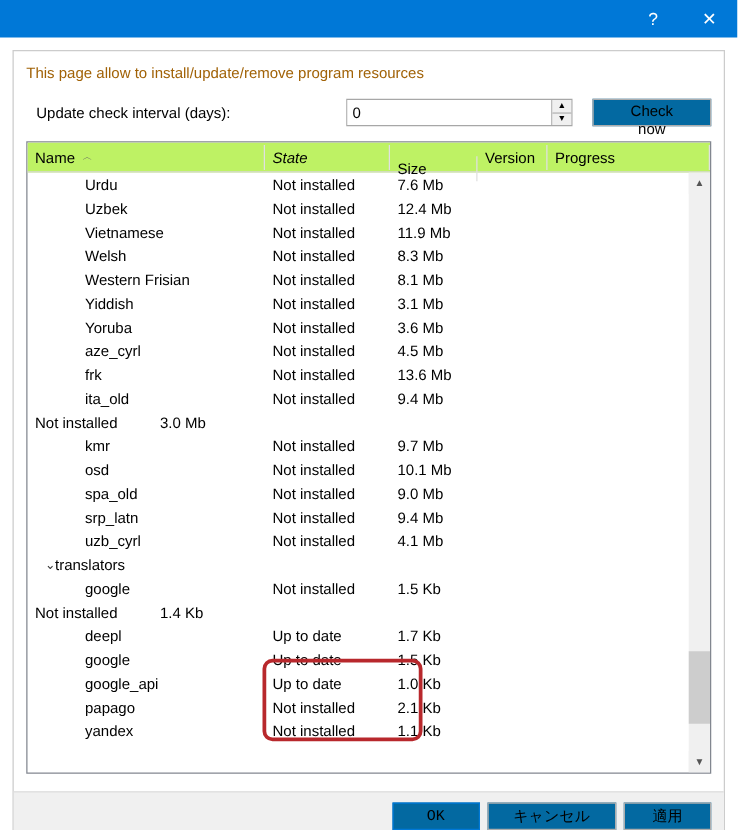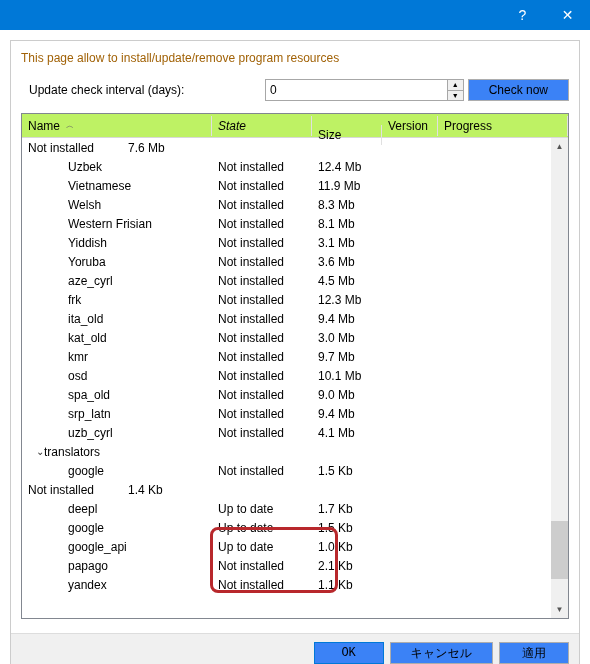--- a/index.html
+++ b/index.html
@@ -37,21 +37,21 @@
     background: #fff;
   }
   .description {
     padding: 10px 10px 6px 10px;
     color: #a16207;
   }
   .update-row {
     display: flex;
     align-items: center;
     padding: 8px 10px;
-    gap: 4px;
+    gap: 16px;
     justify-content: center;
   }
   .update-label { flex: 0 0 240px; padding-left: 8px;}
   .spin-wrap {
     display: flex;
     align-items: stretch;
     border: 1px solid #a7a7a7;
     height: 22px;
     flex: 1;
   }
@@ -73,21 +73,21 @@
     flex: 1;
     display: flex;
     align-items: center;
     justify-content: center;
     font-size: 7px;
     cursor: pointer;
     background: #f0f0f0;
   }
   .spinner:first-child { border-bottom: 1px solid #a7a7a7; }
   .btn {
-    background: #3b82f6;
+    background: #0369a1;
     border: 1px solid #adadad;
     padding: 2px 20px;
     height: 22px;
     font: inherit;
     cursor: pointer;
     min-width: 70px;
   }
   .table-wrap {
     margin: 4px 10px 0 10px;
     border: 1px solid #828790;
@@ -223,20 +223,23 @@
         <span class="sort-ind">︿</span>
       </div>
       <div class="th col-state">State</div>
       <div class="th col-size">Size</div>
       <div class="th col-version">Version</div>
       <div class="th col-progress">Progress</div>
     </div>
     <div class="table-body">
       <div id="rows-container">
           <div class="row">
+            <div class="cell name">
+              <span class="indent-leaf">Urdu</span>
+            </div>
             <div class="cell state">Not installed</div>
             <div class="cell size">7.6 Mb</div>
           </div>
           <div class="row">
             <div class="cell name">
               <span class="indent-leaf">Uzbek</span>
             </div>
             <div class="cell state">Not installed</div>
             <div class="cell size">12.4 Mb</div>
           </div>
@@ -280,33 +283,30 @@
               <span class="indent-leaf">aze_cyrl</span>
             </div>
             <div class="cell state">Not installed</div>
             <div class="cell size">4.5 Mb</div>
           </div>
           <div class="row">
             <div class="cell name">
               <span class="indent-leaf">frk</span>
             </div>
             <div class="cell state">Not installed</div>
-            <div class="cell size">12.3 Mb</div>
+            <div class="cell size">13.6 Mb</div>
           </div>
           <div class="row">
             <div class="cell name">
               <span class="indent-leaf">ita_old</span>
             </div>
             <div class="cell state">Not installed</div>
             <div class="cell size">9.4 Mb</div>
           </div>
           <div class="row">
-            <div class="cell name">
-              <span class="indent-leaf">kat_old</span>
-            </div>
             <div class="cell state">Not installed</div>
             <div class="cell size">3.0 Mb</div>
           </div>
           <div class="row">
             <div class="cell name">
               <span class="indent-leaf">kmr</span>
             </div>
             <div class="cell state">Not installed</div>
             <div class="cell size">9.7 Mb</div>
           </div>

